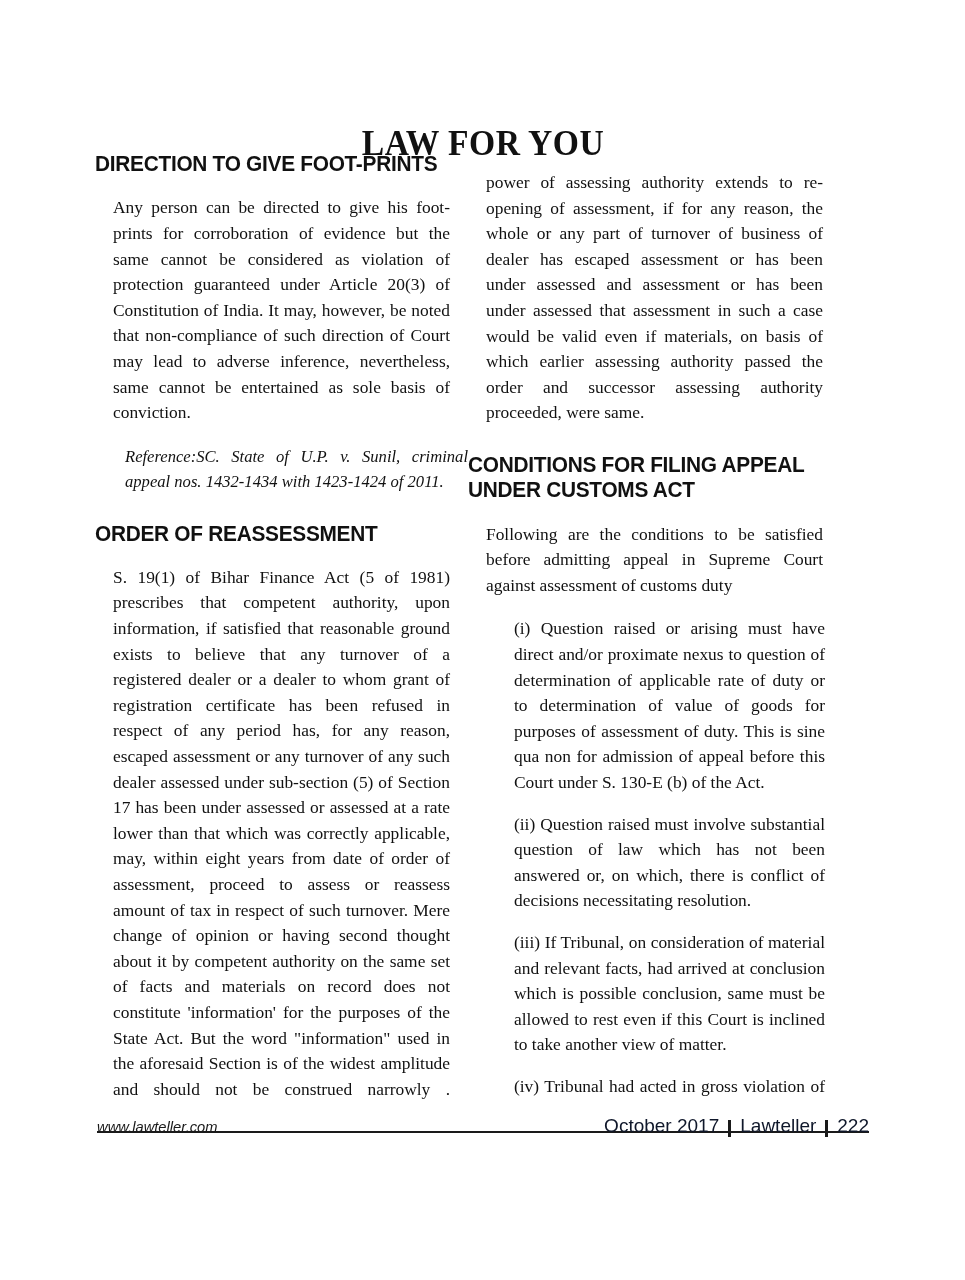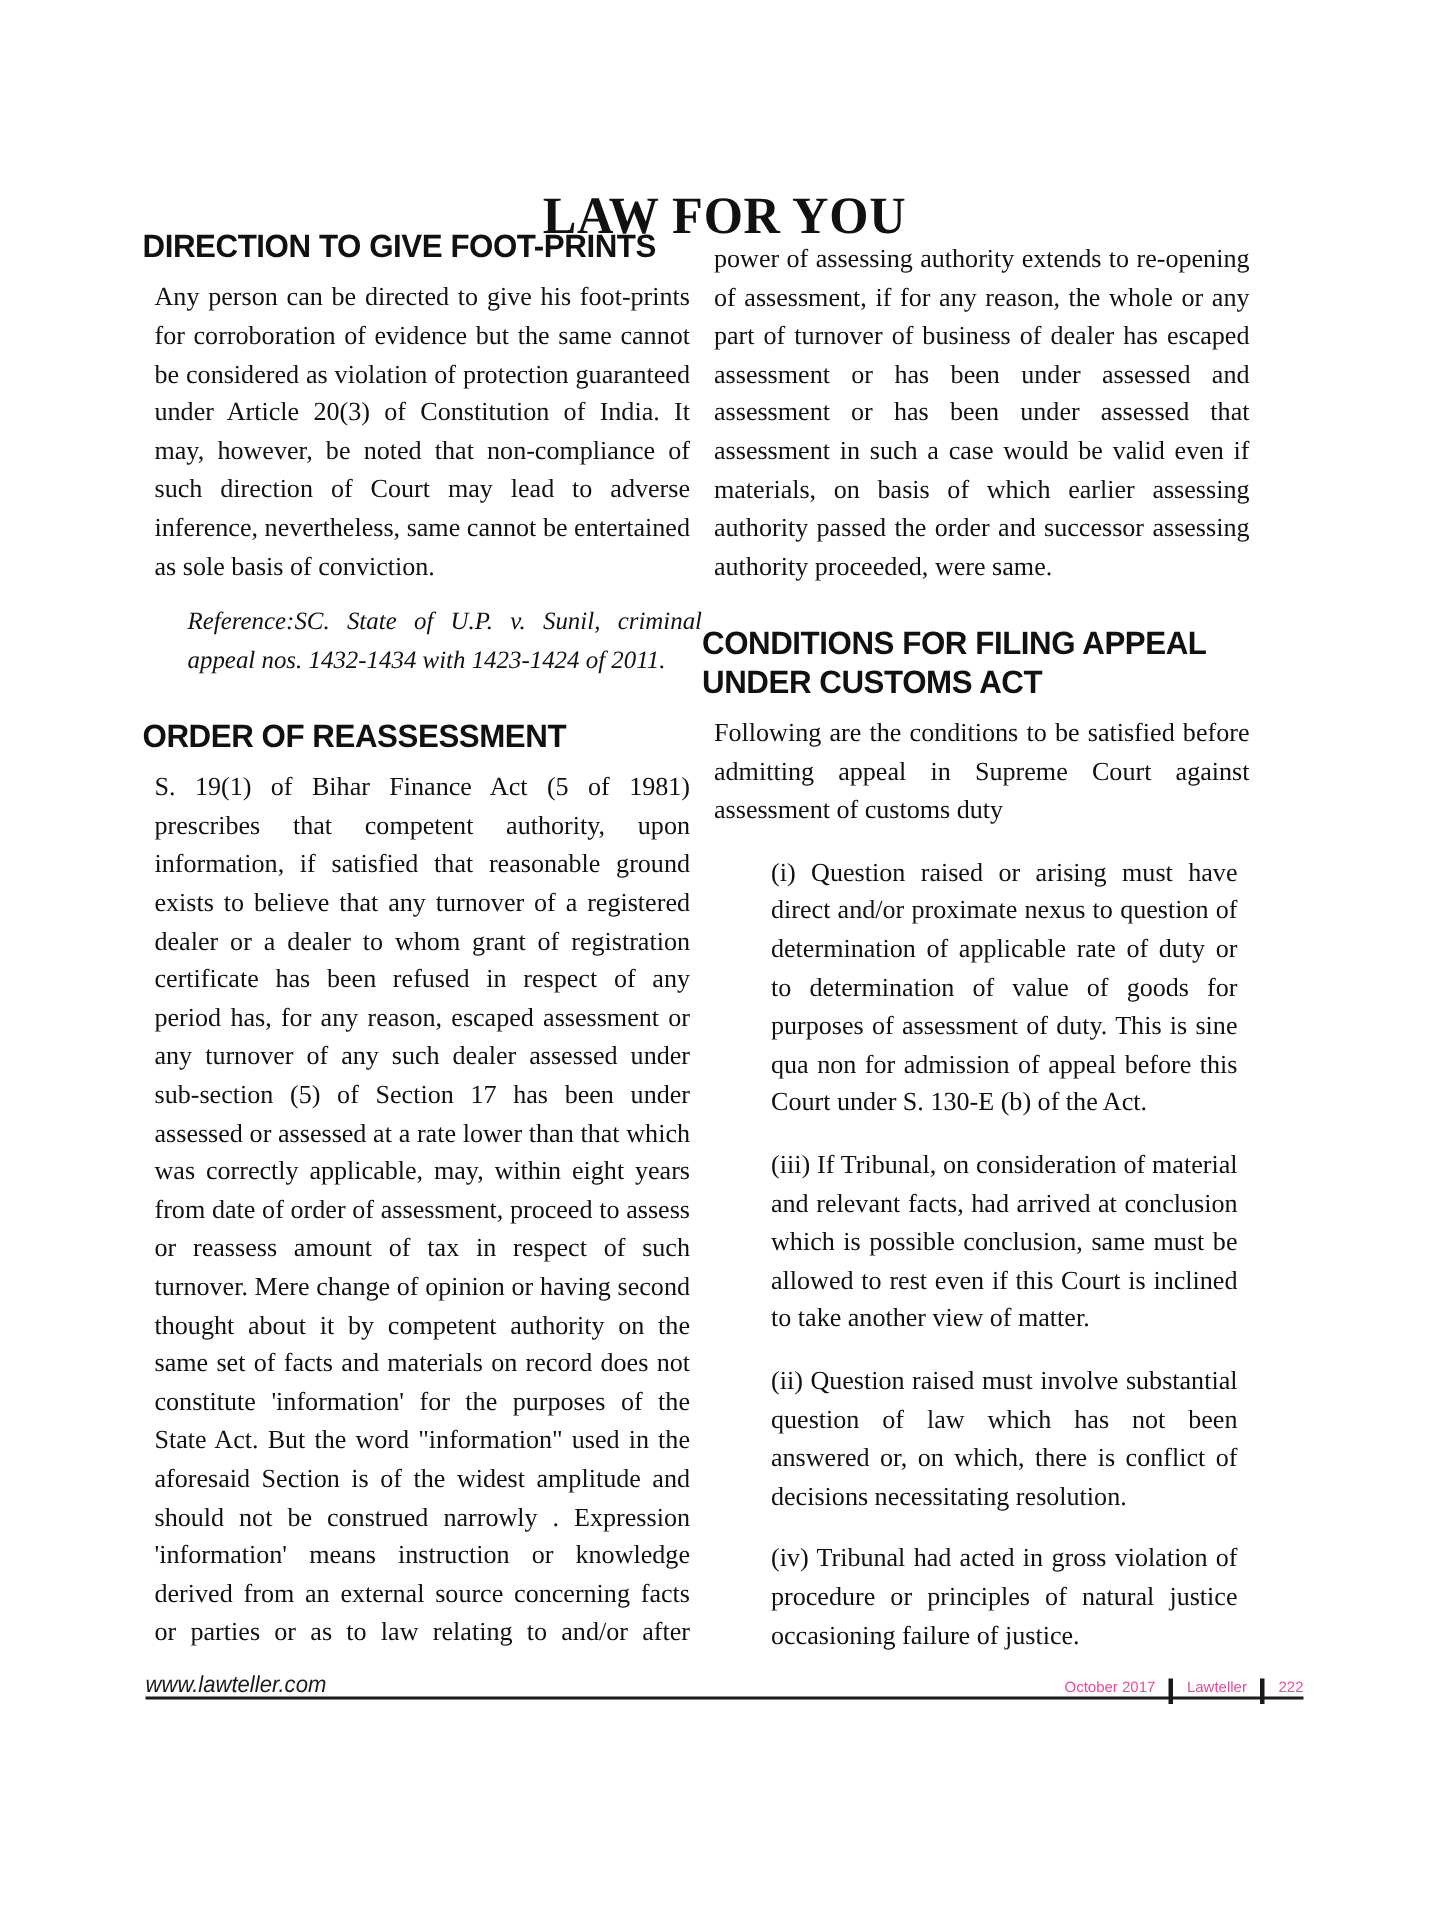--- a/index.html
+++ b/index.html
@@ -67,21 +67,21 @@
   }
   .section-head.spaced-top { margin-top: 27px; }
 
   
   .body-par {
     font-family: "Liberation Serif", "DejaVu Serif", serif;
     font-size: 17.4px;
     line-height: 25.6px;
     text-align: justify;
     text-justify: inter-word;
-    margin: 8px;
+    margin: 18px;
     color: #111111;
   }
 
   
   .reference {
     font-family: "Liberation Serif", "DejaVu Serif", serif;
     font-style: italic;
     font-size: 16.6px;
     line-height: 25.4px;
     text-align: justify;
@@ -127,22 +127,22 @@
     font-style: italic;
     font-size: 15.5px;
     color: #1a1a1a;
     transform: scaleX(0.95);
     transform-origin: left center;
   }
   .footer-right {
     display: flex;
     align-items: center;
     gap: 9px;
-    font-size: 10px;
-    color: #ec4899;
+    font-size: 19px;
+    color: #0f172a;
     text-align: right;
   }
   .footer-sep {
     display: inline-block;
     width: 3px;
     height: 17px;
     background: #1a1a1a;
     position: relative;
     top: 2px;
   }
@@ -181,22 +181,22 @@
 
       <h2 class="section-head spaced-top">
         <span>CONDITIONS FOR FILING APPEAL</span><br>
         <span class="tight">UNDER CUSTOMS ACT</span>
       </h2>
 
       <p class="body-par">Following are the conditions to be satisfied before admitting appeal in Supreme Court against assessment of customs duty</p>
 
       <div class="item-list">
         <p class="item">(i) Question raised or arising must have direct and/or proximate nexus to question of determination of applicable rate of duty or to determination of value of goods for purposes of assessment of duty. This is sine qua non for admission of appeal before this Court under S. 130-E (b) of the Act.</p>
+        <p class="item">(ii) Question raised must involve substantial question of law which has not been answered or, on which, there is conflict of decisions necessitating resolution.</p>
         <p class="item">(iii) If Tribunal, on consideration of material and relevant facts, had arrived at conclusion which is possible conclusion, same must be allowed to rest even if this Court is inclined to take another view of matter.</p>
-        <p class="item">(ii) Question raised must involve substantial question of law which has not been answered or, on which, there is conflict of decisions necessitating resolution.</p>
         <p class="item">(iv) Tribunal had acted in gross violation of procedure or principles of natural justice occasioning failure of justice.</p>
 
       </div>
 
     </div>
   </div>
 
   <div class="footer-rule"></div>
 
   <div class="footer">

